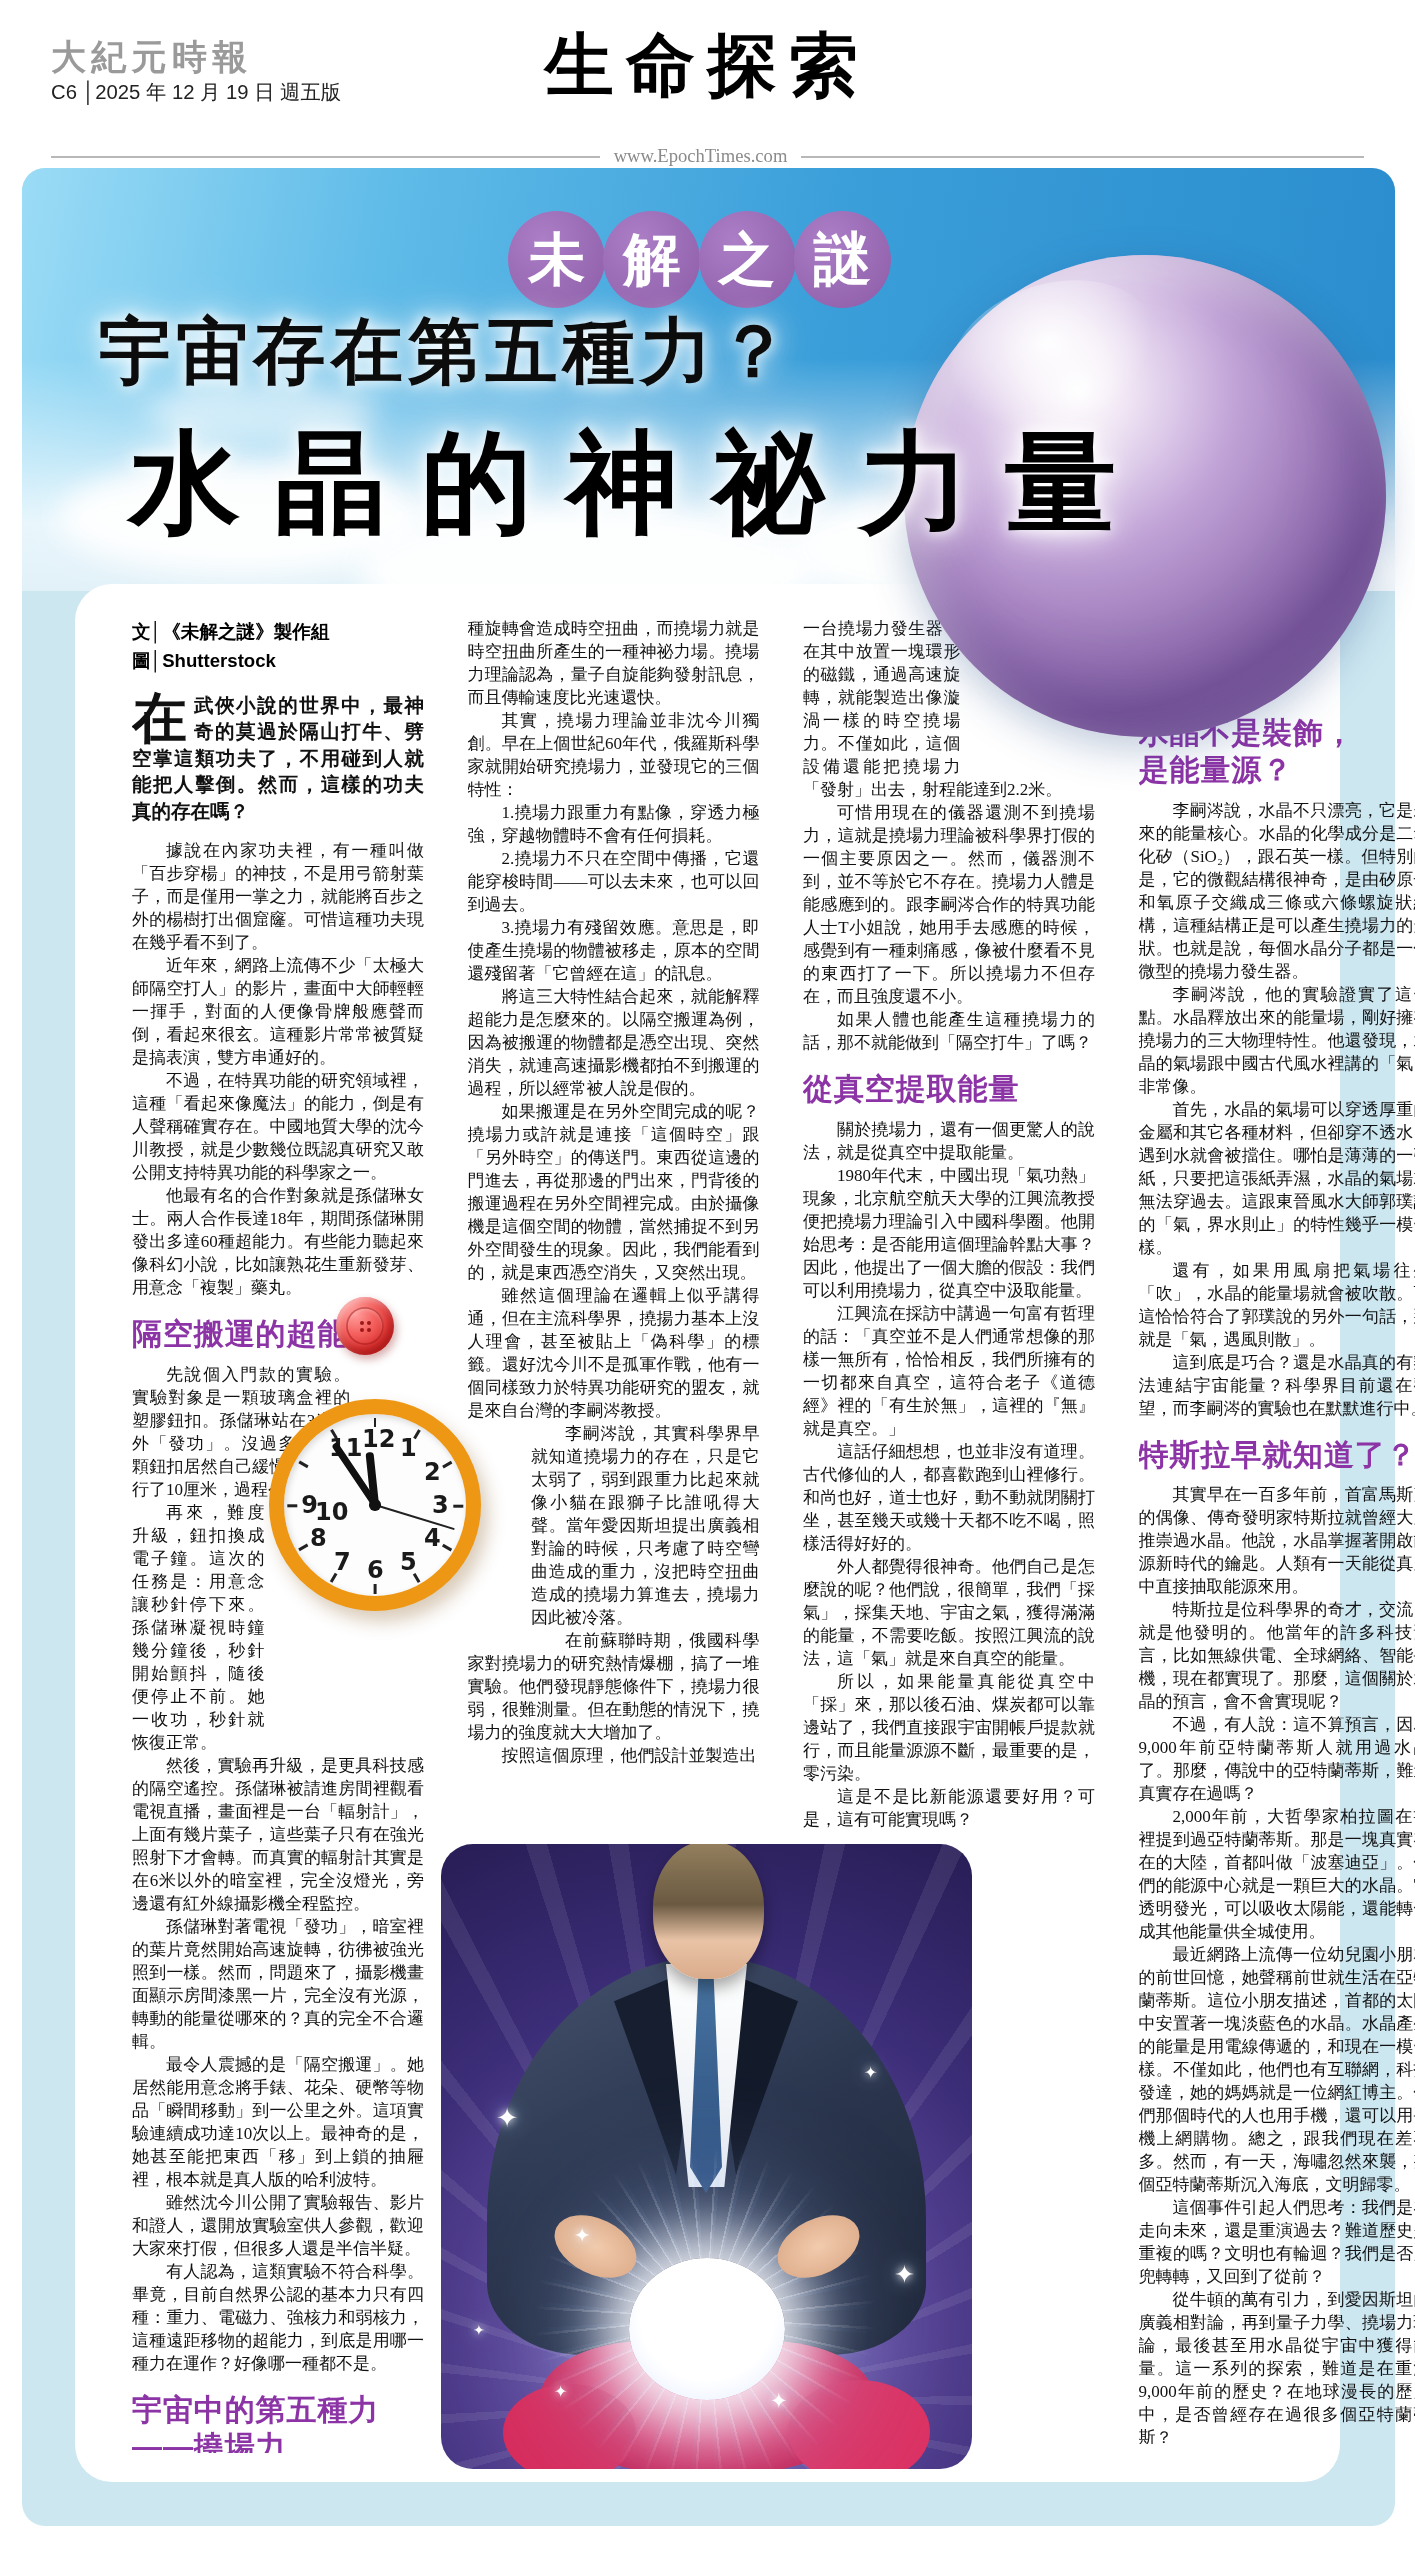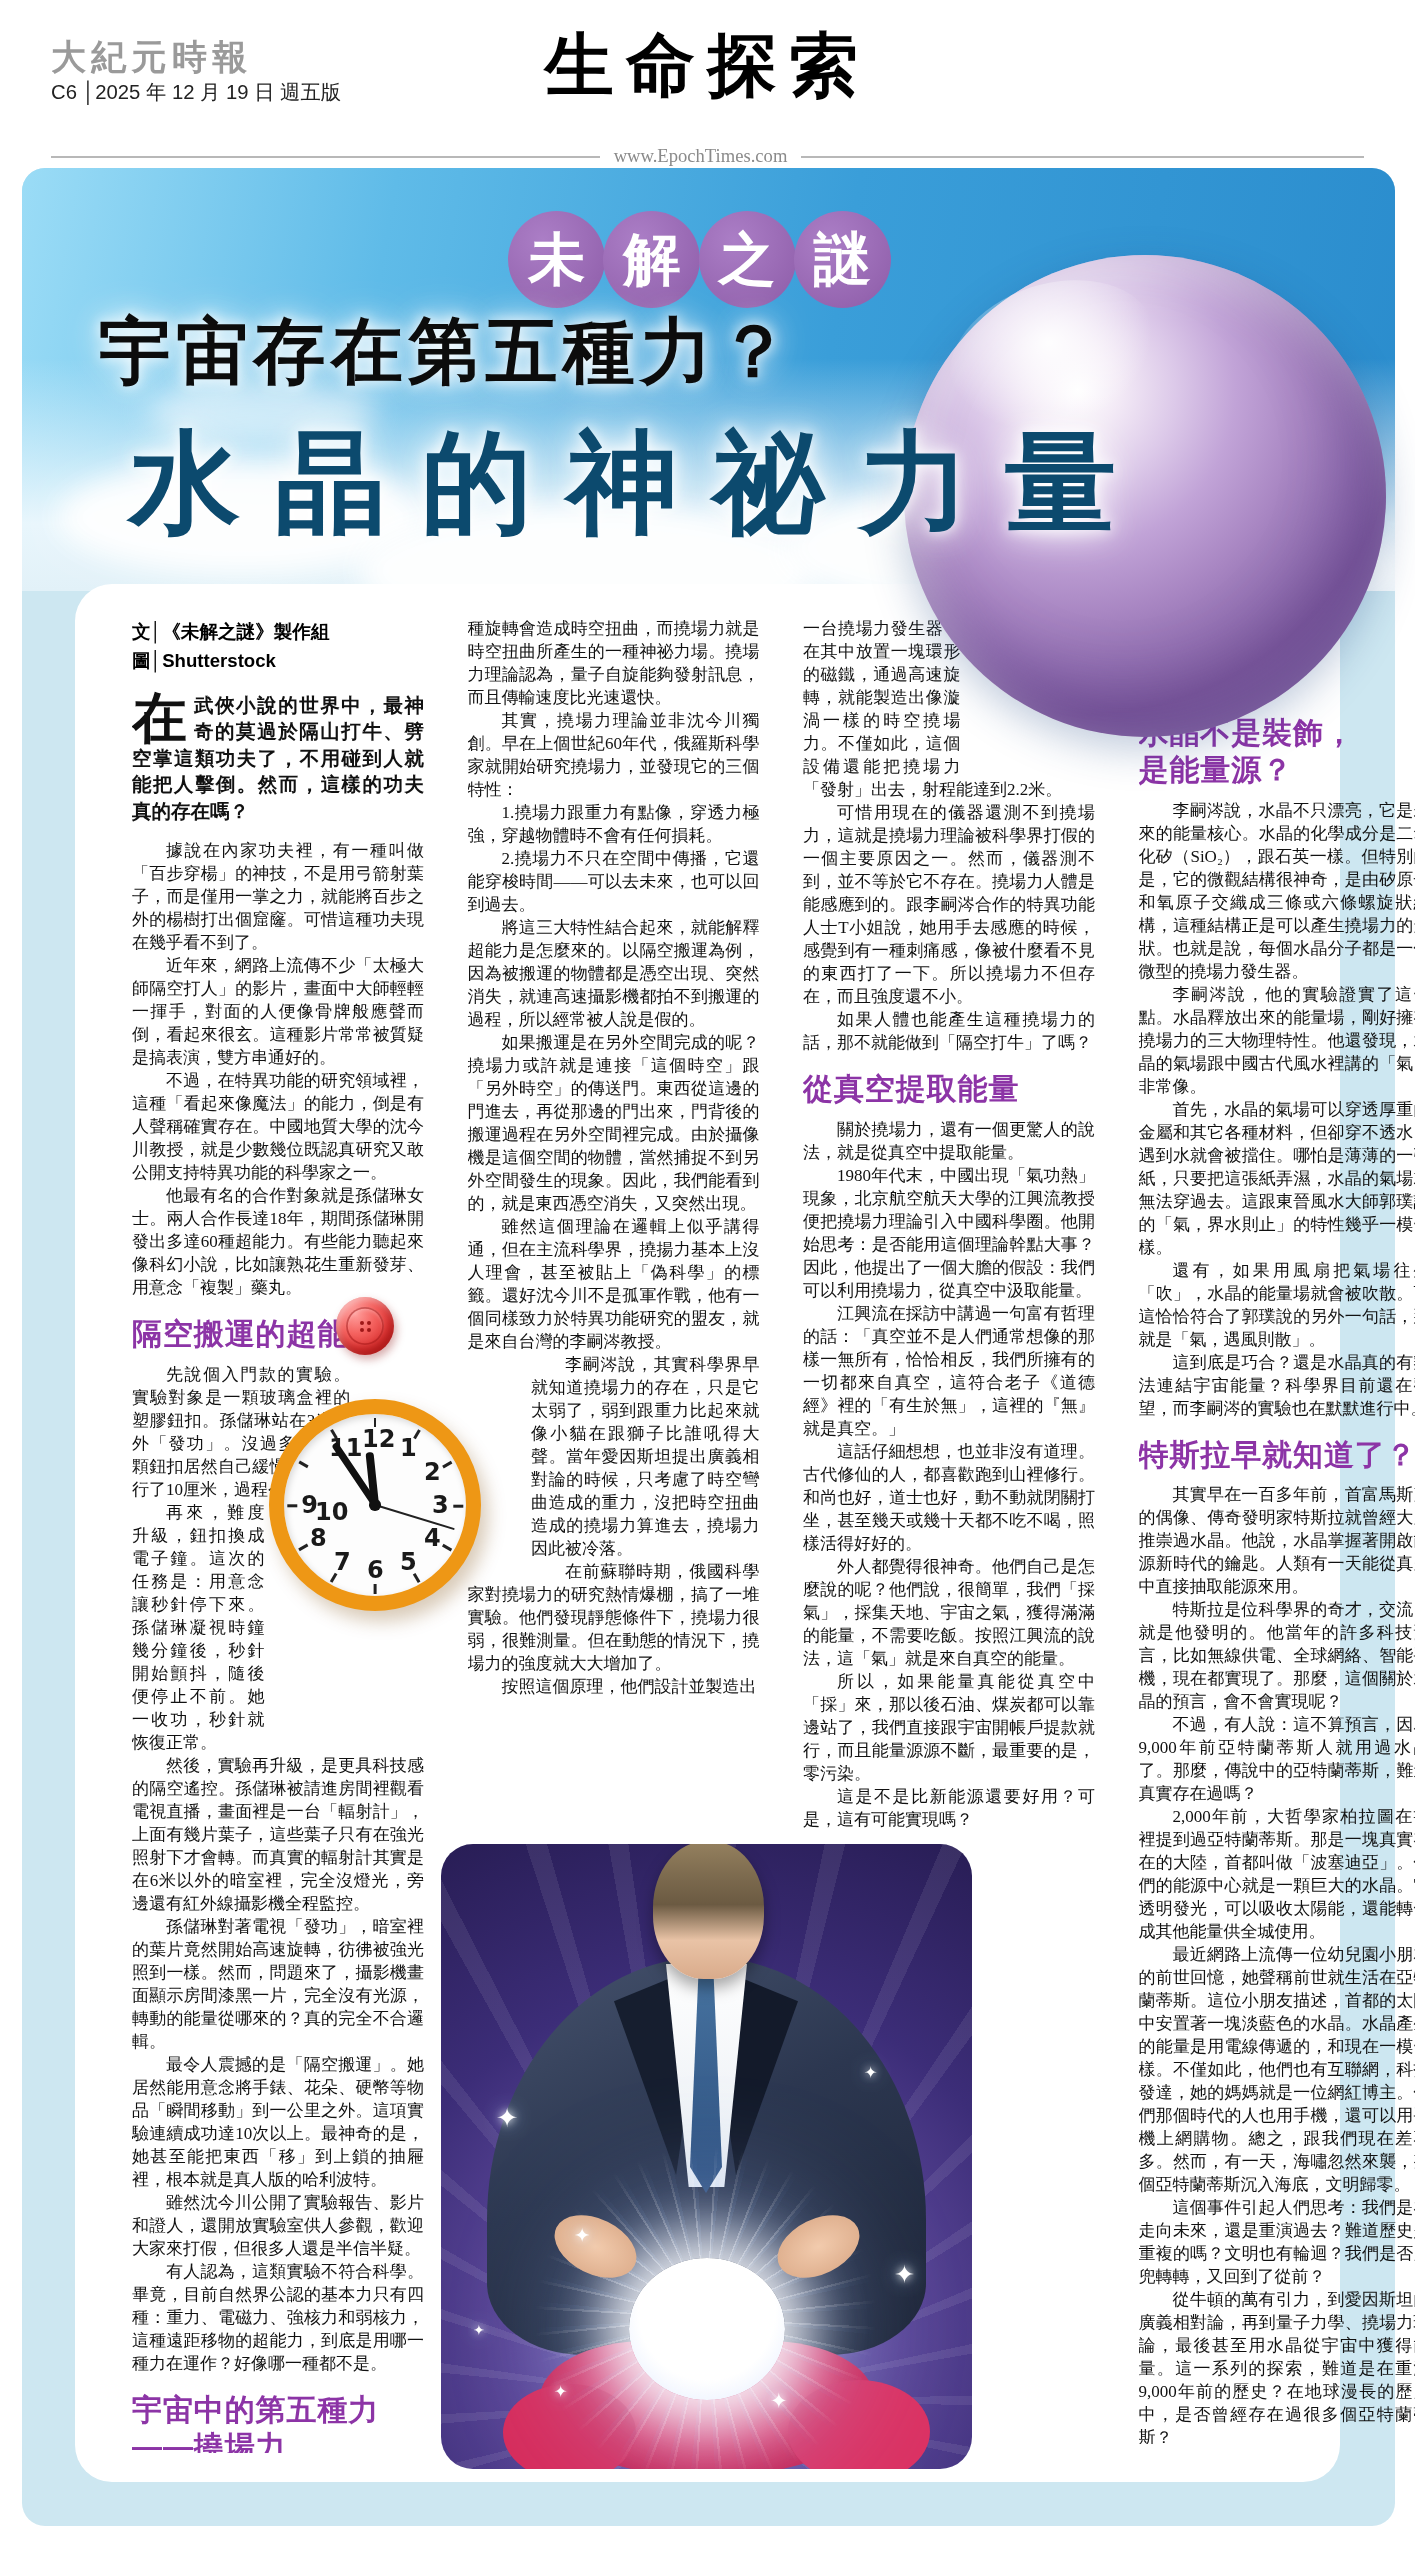--- a/index.html
+++ b/index.html
@@ -48,21 +48,21 @@
 
   
   .badge{position:absolute;left:510px;top:211px;display:flex;z-index:6;}
   .badge-c{width:97px;height:97px;border-radius:50%;margin-left:-1.8px;text-align:center;
     background:radial-gradient(circle at 36% 30%, #ab7ec6, #9565b0 72%, #8a59a6 100%);
     color:#fff;font-family:"Liberation Sans",sans-serif;font-weight:900;font-size:57px;line-height:96px;}
   .title1{position:absolute;left:99px;top:304px;z-index:6;font-family:"Liberation Sans",sans-serif;
     font-weight:700;font-size:72px;letter-spacing:5.3px;color:#0c0c0c;white-space:nowrap;
     text-shadow:0 0 12.4px rgba(255,255,255,.95),0 0 26.5px rgba(255,255,255,.85),0 0 40px rgba(255,255,255,.7);}
   .title2{position:absolute;left:129px;top:409px;z-index:6;font-family:"Liberation Sans",sans-serif;
-    font-weight:900;font-size:111px;letter-spacing:35px;color:#0c4a6e;white-space:nowrap;
+    font-weight:900;font-size:111px;letter-spacing:35px;color:#000000;white-space:nowrap;
     text-shadow:0 0 14px rgba(255,255,255,.95),0 0 30px rgba(255,255,255,.85),0 0 44px rgba(255,255,255,.7);}
 
   
   .panel{position:absolute;left:75px;top:584px;width:1265px;height:1898px;background:#fff;
          border-radius:37px;z-index:1;}
 
   
   .columns{position:absolute;left:108px;top:617px;display:flex;gap:19.5px;z-index:2;}
   .col{width:292px;flex:none;font-size:17px;line-height:23px;text-align:justify;overflow:hidden;
        box-sizing:border-box;margin-left:24px;}
@@ -203,20 +203,21 @@
         <p>最令人震撼的是「隔空搬運」。她居然能用意念將手錶、花朵、硬幣等物品「瞬間移動」到一公里之外。這項實驗連續成功達10次以上。最神奇的是，她甚至能把東西「移」到上鎖的抽屜裡，根本就是真人版的哈利波特。</p>
         <p>雖然沈今川公開了實驗報告、影片和證人，還開放實驗室供人參觀，歡迎大家來打假，但很多人還是半信半疑。</p>
         <p>有人認為，這類實驗不符合科學。畢竟，目前自然界公認的基本力只有四種：重力、電磁力、強核力和弱核力，這種遠距移物的超能力，到底是用哪一種力在運作？好像哪一種都不是。</p>
         <h2>宇宙中的第五種力<br>——撓場力</h2>
       </div>
       <div class="col col2">
         <p class="cont">種旋轉會造成時空扭曲，而撓場力就是時空扭曲所產生的一種神祕力場。撓場力理論認為，量子自旋能夠發射訊息，而且傳輸速度比光速還快。</p>
         <p>其實，撓場力理論並非沈今川獨創。早在上個世紀60年代，俄羅斯科學家就開始研究撓場力，並發現它的三個特性：</p>
         <p>1.撓場力跟重力有點像，穿透力極強，穿越物體時不會有任何損耗。</p>
         <p>2.撓場力不只在空間中傳播，它還能穿梭時間——可以去未來，也可以回到過去。</p>
+        <p>3.撓場力有殘留效應。意思是，即使產生撓場的物體被移走，原本的空間還殘留著「它曾經在這」的訊息。</p>
         <p>將這三大特性結合起來，就能解釋超能力是怎麼來的。以隔空搬運為例，因為被搬運的物體都是憑空出現、突然消失，就連高速攝影機都拍不到搬運的過程，所以經常被人說是假的。</p>
         <p>如果搬運是在另外空間完成的呢？撓場力或許就是連接「這個時空」跟「另外時空」的傳送門。東西從這邊的門進去，再從那邊的門出來，門背後的搬運過程在另外空間裡完成。由於攝像機是這個空間的物體，當然捕捉不到另外空間發生的現象。因此，我們能看到的，就是東西憑空消失，又突然出現。</p>
         <p>雖然這個理論在邏輯上似乎講得通，但在主流科學界，撓揚力基本上沒人理會，甚至被貼上「偽科學」的標籤。還好沈今川不是孤軍作戰，他有一個同樣致力於特異功能研究的盟友，就是來自台灣的李嗣涔教授。</p>
         <div class="sp sp-clock-l"></div>
         <p>李嗣涔說，其實科學界早就知道撓場力的存在，只是它太弱了，弱到跟重力比起來就像小貓在跟獅子比誰吼得大聲。當年愛因斯坦提出廣義相對論的時候，只考慮了時空彎曲造成的重力，沒把時空扭曲造成的撓場力算進去，撓場力因此被冷落。</p>
         <p>在前蘇聯時期，俄國科學家對撓場力的研究熱情爆棚，搞了一堆實驗。他們發現靜態條件下，撓場力很弱，很難測量。但在動態的情況下，撓場力的強度就大大增加了。</p>
         <p>按照這個原理，他們設計並製造出</p>
       </div>
       <div class="col col3">
         <div class="sp sp-ball"></div>

